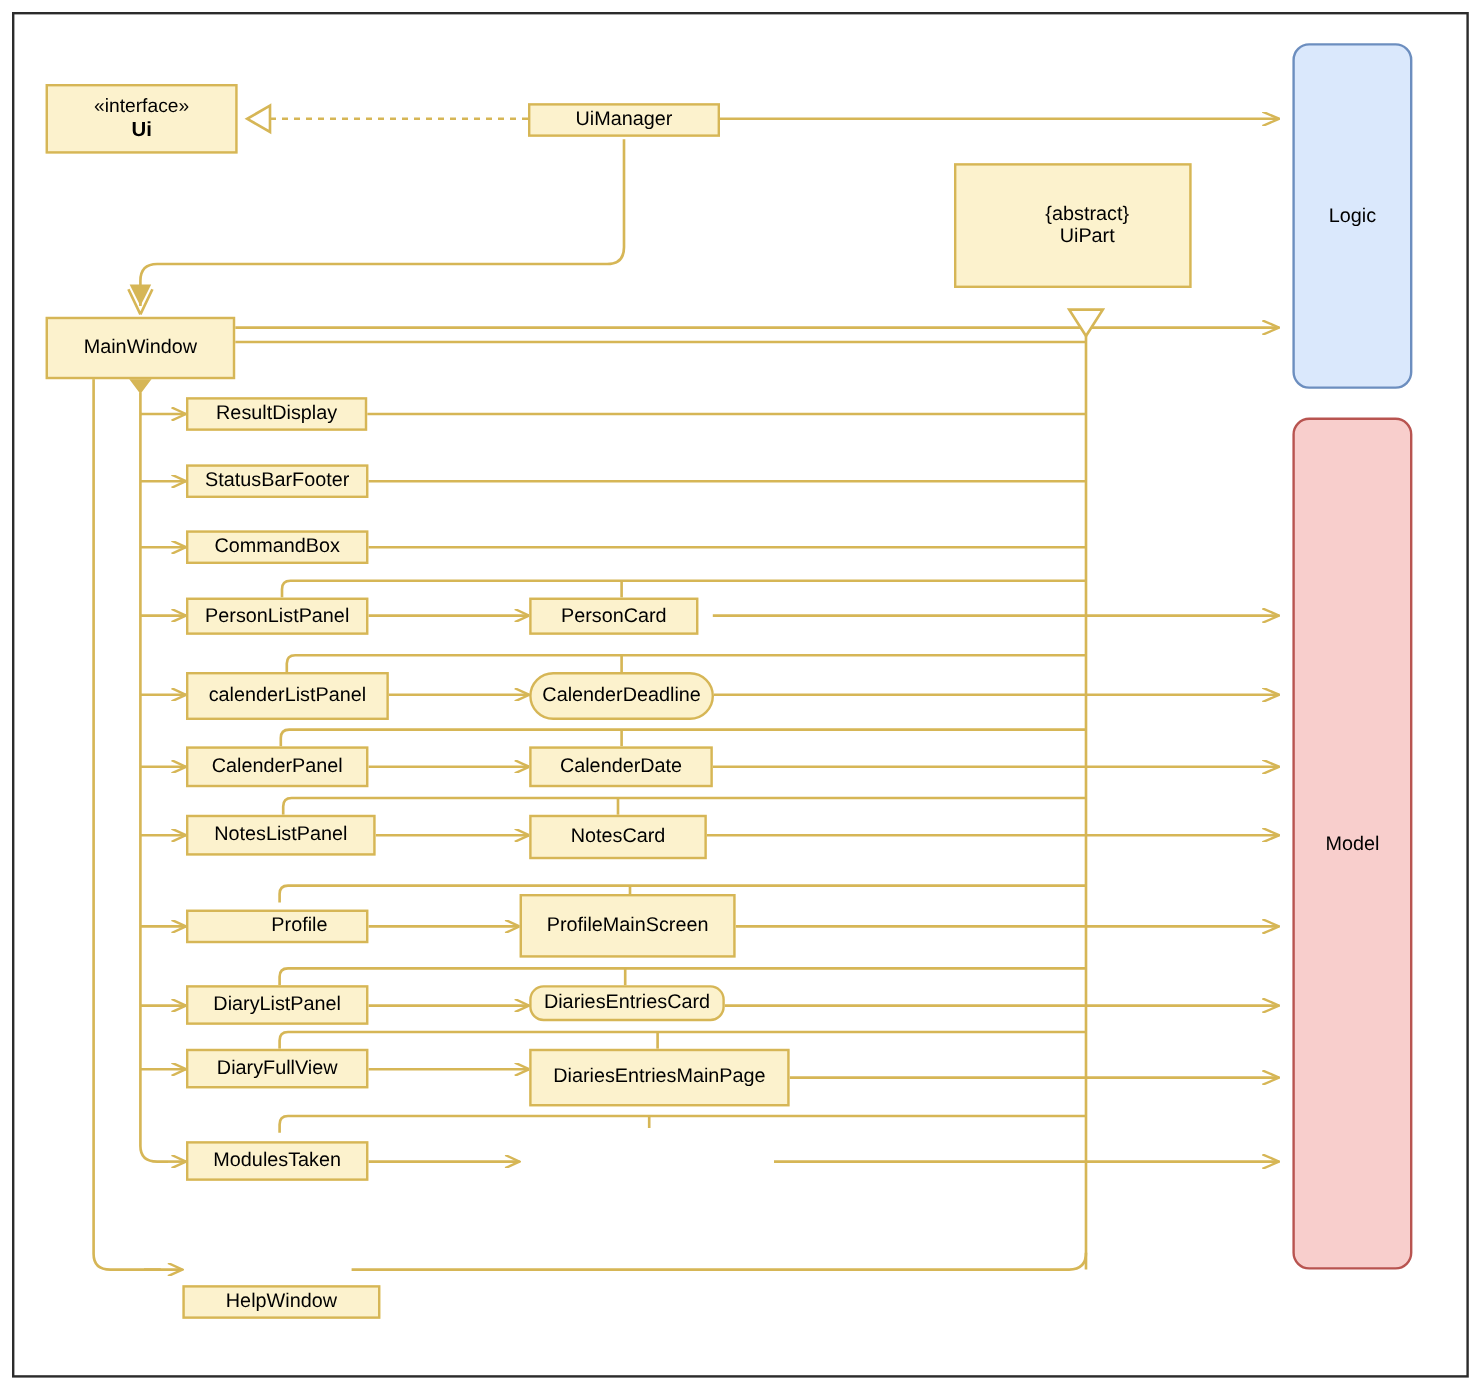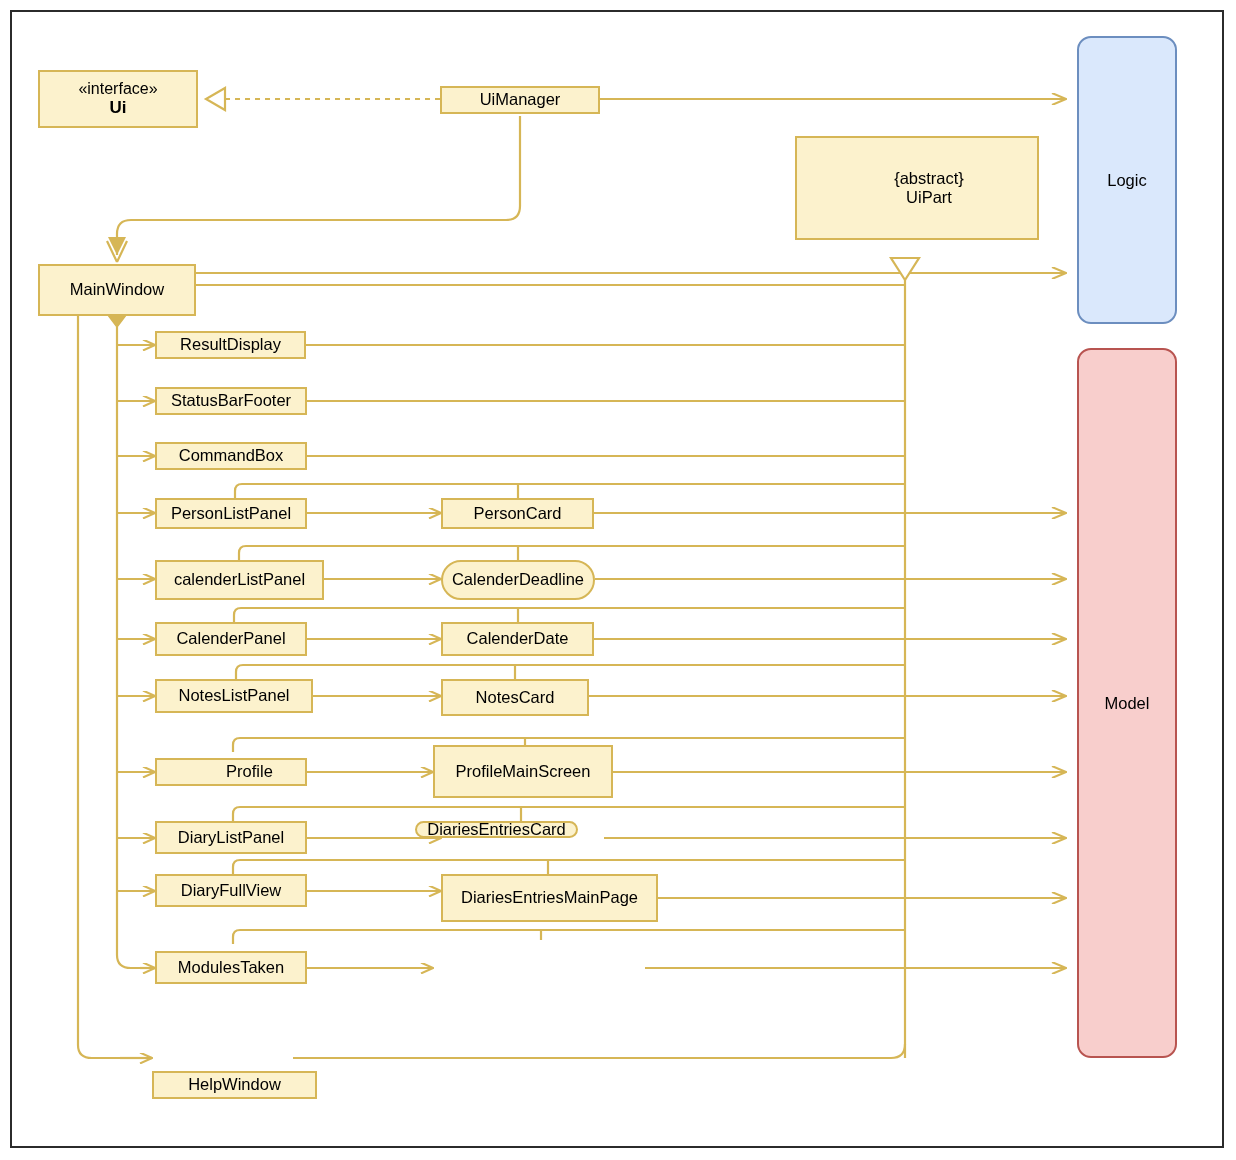--- a/index.html
+++ b/index.html
@@ -175,21 +175,21 @@
 
   <div class="uml-box" id="box-ui" style="left:38px; top:70px; width:160px; height:58px;">
     <span class="lbl stereo">«interface»</span>
     <span class="lbl bold">Ui</span>
   </div>
 
   <div class="uml-box" id="box-uimanager" style="left:440px; top:86px; width:160px; height:28px;">
     <span class="lbl">UiManager</span>
   </div>
 
-  <div class="uml-box" id="box-uipart" style="left:795px; top:136px; width:244px; height:104px;padding-left:24px;">
+  <div class="uml-box" id="box-uipart" style="left:795px; top:136px; width:198px; height:104px;padding-left:24px;">
     <span class="lbl">{abstract}</span>
     <span class="lbl">UiPart</span>
   </div>
 
   <div class="uml-box" id="box-mainwindow" style="left:38px; top:264px; width:158px; height:52px;">
     <span class="lbl">MainWindow</span>
   </div>
 
   <div class="uml-box" style="left:155px; top:331px; width:151px; height:28px;">
     <span class="lbl">ResultDisplay</span>
@@ -218,36 +218,36 @@
   <div class="uml-box" style="left:155px; top:821px; width:152px; height:33px;">
     <span class="lbl">DiaryListPanel</span>
   </div>
   <div class="uml-box" style="left:155px; top:874px; width:152px; height:33px;">
     <span class="lbl">DiaryFullView</span>
   </div>
   <div class="uml-box" style="left:155px; top:951px; width:152px; height:33px;">
     <span class="lbl">ModulesTaken</span>
   </div>
 
-  <div class="uml-box" style="left:441px; top:498px; width:153px; height:31px;">
+  <div class="uml-box" style="left:441px; top:498px; width:141px; height:31px;">
     <span class="lbl">PersonCard</span>
   </div>
   <div class="uml-box" style="left:441px; top:560px; width:154px; height:40px;border-radius:20px;">
     <span class="lbl">CalenderDeadline</span>
   </div>
   <div class="uml-box" style="left:441px; top:622px; width:153px; height:34px;">
     <span class="lbl">CalenderDate</span>
   </div>
   <div class="uml-box" style="left:441px; top:679px; width:148px; height:37px;">
     <span class="lbl">NotesCard</span>
   </div>
   <div class="uml-box" style="left:433px; top:745px; width:180px; height:53px;">
     <span class="lbl">ProfileMainScreen</span>
   </div>
-  <div class="uml-box" style="left:415px; top:821px; width:163px; height:17px;border-radius:12px;">
+  <div class="uml-box" style="left:441px; top:821px; width:163px; height:30px;border-radius:12px;">
     <span class="lbl">DiariesEntriesCard</span>
   </div>
   <div class="uml-box" style="left:441px; top:874px; width:217px; height:48px;">
     <span class="lbl">DiariesEntriesMainPage</span>
   </div>
 
   <div class="uml-box" style="left:152px; top:1071px; width:165px; height:28px;">
     <span class="lbl">HelpWindow</span>
   </div>
 

